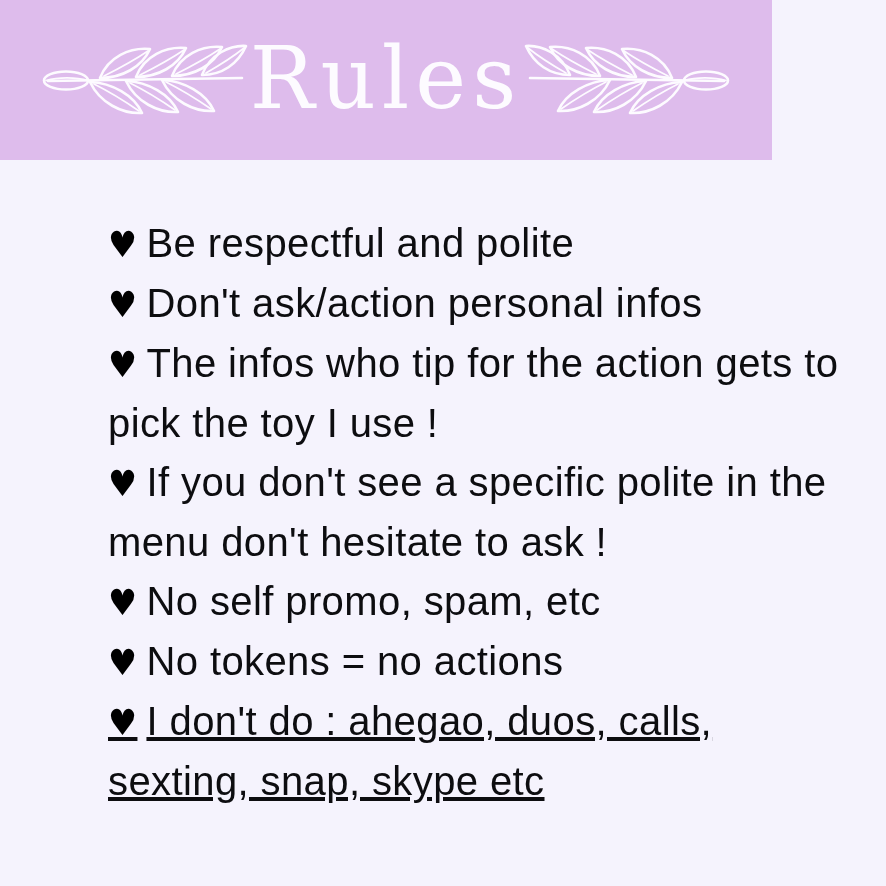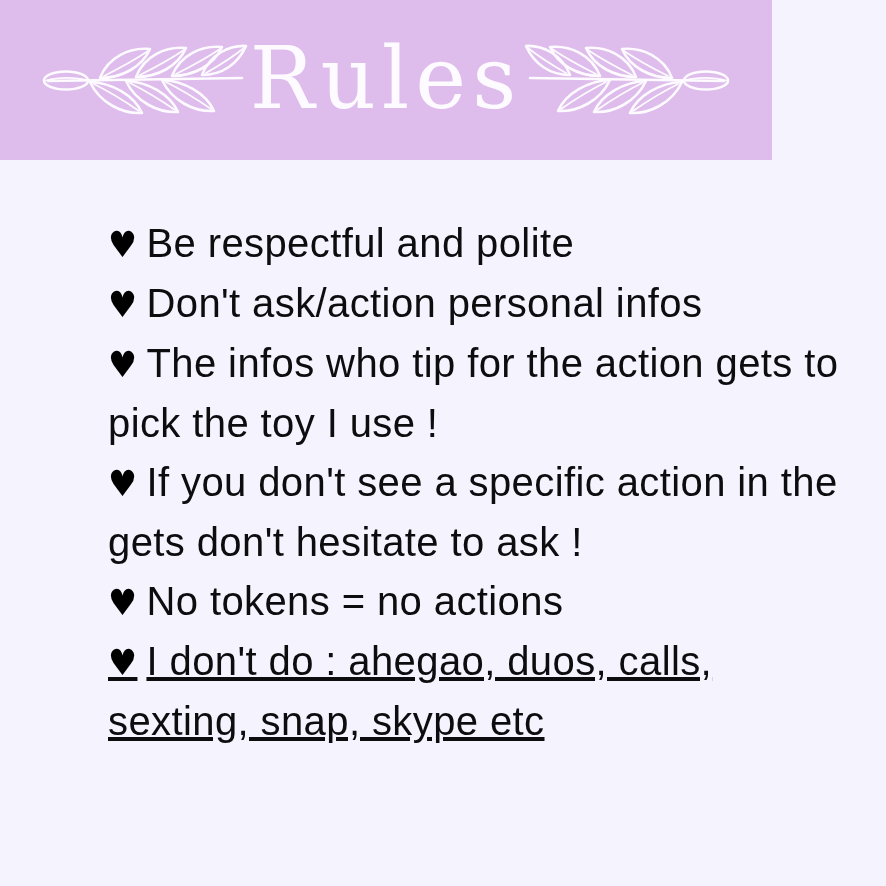--- a/index.html
+++ b/index.html
@@ -168,18 +168,19 @@
         <path class="vein" d="M128 45 C144 53 160 63 173 72"></path>
       </svg>
     </span>
 
   </div>
 
   <div id="rules">
       <p class="rule" style="color: rgb(13, 13, 16);"><span class="bullet">♥</span><span class="rule-text">Be respectful and polite</span></p>
       <p class="rule" style="color: rgb(13, 13, 16);"><span class="bullet">♥</span><span class="rule-text">Don't ask/action personal infos</span></p>
       <p class="rule" style="color: rgb(13, 13, 16);"><span class="bullet">♥</span><span class="rule-text">The infos who tip for the action gets to pick the toy I use !</span></p>
-      <p class="rule" style="color: rgb(13, 13, 16);"><span class="bullet">♥</span><span class="rule-text">If you don't see a specific action in the gets don't hesitate to ask !</span></p>
+      <p class="rule" style="color: rgb(13, 13, 16);"><span class="bullet">♥</span><span class="rule-text">If you don't see a specific polite in the menu don't hesitate to ask !</span></p>
+      <p class="rule" style="color: rgb(13, 13, 16);"><span class="bullet">♥</span><span class="rule-text">No self promo, spam, etc</span></p>
       <p class="rule" style="color: rgb(13, 13, 16);"><span class="bullet">♥</span><span class="rule-text">No tokens = no actions</span></p>
       <p class="rule" style="color: rgb(13, 13, 16); text-decoration: underline;"><span class="bullet">♥</span><span class="rule-text">I don't do : ahegao, duos, calls, sexting, snap, skype etc</span></p>
     </div>
 
 </div>
 
 </body></html>

